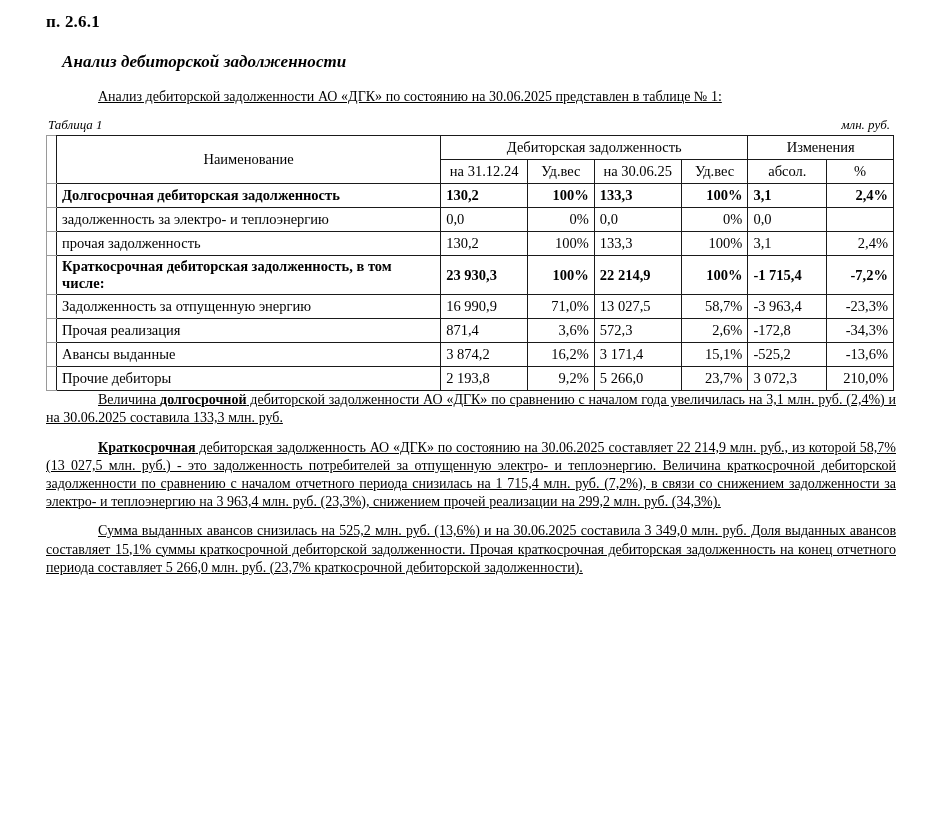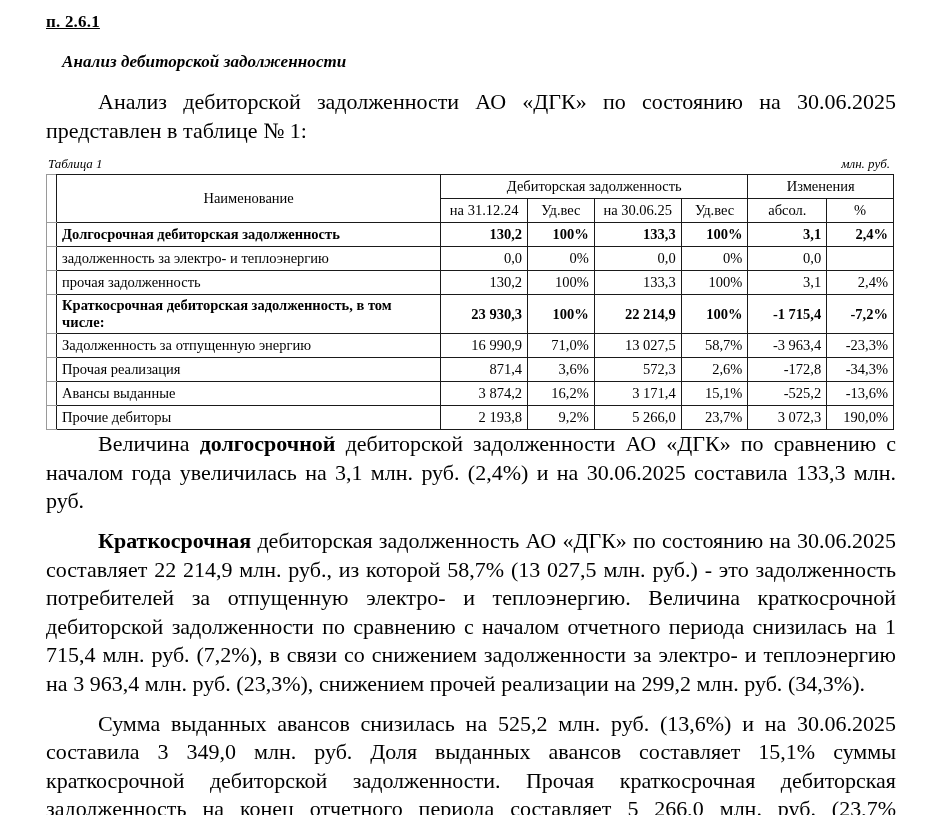--- a/index.html
+++ b/index.html
@@ -26,44 +26,44 @@
     position: absolute;
     left: 46px;
     top: 12px;
     width: 850px;
   }
 
   
   .section-num {
     font-size: 17px;
     font-weight: bold;
-    text-decoration: underline;
     letter-spacing: 0.2px;
     margin: 0 0 6px 0;
     display: inline-block;
   }
   .num-wrap { display: block; margin-bottom: 8px; }
 
   .subtitle {
     font-size: 17px;
     font-weight: bold;
     font-style: italic;
     margin: 14px 0 16px 16px;
     letter-spacing: 0.1px;
   }
 
   
   p.para {
-    font-size: 22px;
+    font-size: 14px;
     line-height: 1.30;
     text-align: justify;
     text-indent: 52px;
     margin: 0 0 11px 0;
     letter-spacing: 0;
     word-spacing: 0.1px;
+    text-decoration: underline;
   }
   p.para b { font-weight: bold; }
 
   
   .tbl-caption-row {
     display: flex;
     justify-content: space-between;
     align-items: flex-end;
     font-style: italic;
     font-size: 13px;
@@ -109,21 +109,21 @@
     border-top: 1px solid #9a9a9a !important;
     border-bottom: 1px solid #9a9a9a !important;
     border-left: 1px solid #9a9a9a !important;
     border-right: 1px solid #1a1a1a !important;
     background: #ffffff;
     padding: 0 !important;
   }
   .hdr-group { font-size: 14.5px; }
   .hdr-sub   { font-size: 14px; }
   .cell-name { text-align: left; white-space: normal; }
-  .num       { text-align: right; white-space: nowrap; padding-right: 6px; }
+  .num       { text-align: left; white-space: nowrap; padding-right: 6px; }
   .pct       { text-align: right; white-space: nowrap; padding-right: 6px; }
   tr.bold td { font-weight: bold; }
   tr.tall td { height: 36px; }
   tr.norm td { height: 21px; }
   tr.hdrrow th { height: 21px; }
 </style>
 </head>
 <body>
 
 <div class="page">
@@ -240,21 +240,21 @@
               <td class="pct">-13,6%</td>
             </tr>
             <tr class="norm">
               <td class="gut"></td>
               <td class="cell-name">Прочие дебиторы</td>
               <td class="num">2 193,8</td>
               <td class="pct">9,2%</td>
               <td class="num">5 266,0</td>
               <td class="pct">23,7%</td>
               <td class="num">3 072,3</td>
-              <td class="pct">190,0%</td>
+              <td class="pct">210,0%</td>
             </tr>
           </tbody>
       </table>
     </div>
 
     <p class="para"><span>Величина </span><b>долгосрочной</b><span> дебиторской задолженности АО «ДГК» по сравнению с началом года увеличилась на 3,1 млн. руб. (2,4%) и на 30.06.2025 составила 133,3 млн. руб.</span></p>
 
     <p class="para"><b>Краткосрочная</b><span> дебиторская задолженность АО «ДГК» по состоянию на 30.06.2025 составляет 22 214,9 млн. руб., из которой 58,7% (13 027,5 млн. руб.) - это задолженность потребителей за отпущенную электро- и теплоэнергию. Величина краткосрочной дебиторской задолженности по сравнению с началом отчетного периода снизилась на 1 715,4 млн. руб. (7,2%), в связи со снижением задолженности за электро- и теплоэнергию на 3 963,4 млн. руб. (23,3%), снижением  прочей реализации на 299,2 млн. руб. (34,3%).</span></p>
 
     <p class="para">Сумма выданных авансов снизилась на 525,2 млн. руб. (13,6%) и на 30.06.2025 составила 3 349,0 млн. руб. Доля выданных авансов составляет 15,1% суммы краткосрочной дебиторской задолженности. Прочая краткосрочная дебиторская задолженность на конец отчетного периода составляет 5 266,0 млн. руб. (23,7% краткосрочной дебиторской задолженности).</p>

